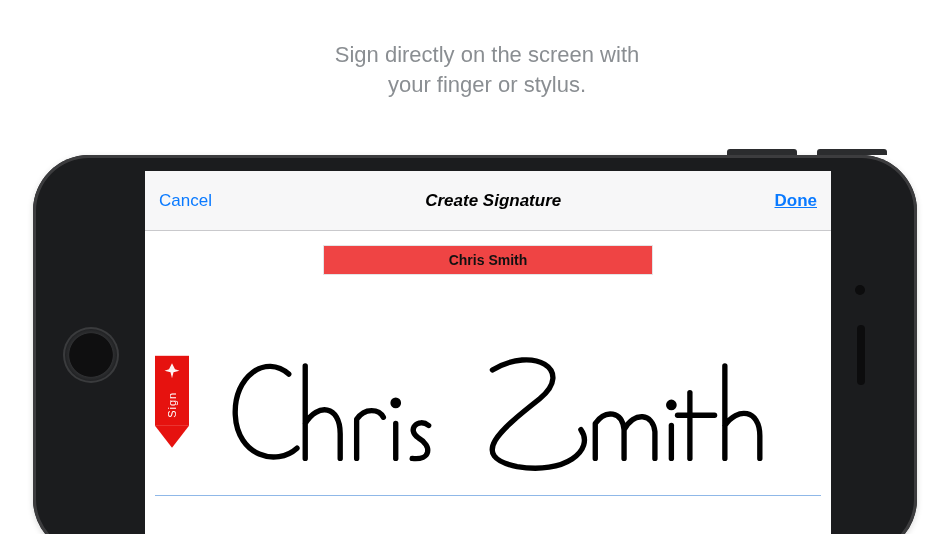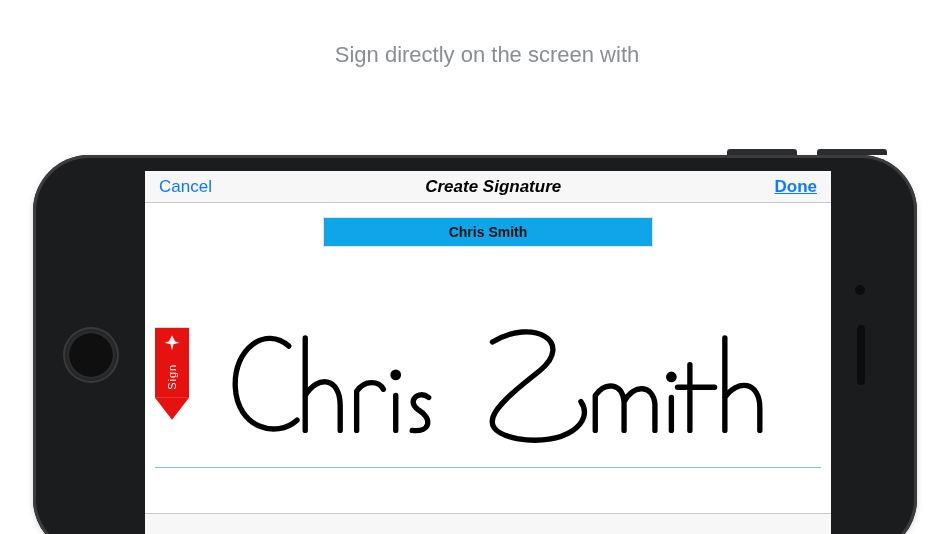--- a/index.html
+++ b/index.html
@@ -79,21 +79,21 @@
     left: 112px;
     top: 16px;
     right: 86px;
     bottom: 0;
     background: #ffffff;
     overflow: hidden;
   }
 
   
   .navbar {
-    height: 32px;
+    height: 60px;
     background: #f7f7f8;
     border-bottom: 1px solid #c9c9cc;
     display: flex;
     align-items: center;
     justify-content: space-between;
     padding: 0 14px;
   }
   .nav-link {
     color: #0a7aff;
     font-size: 17px;
@@ -109,21 +109,21 @@
 
   .content {
     position: relative;
     height: calc(100% - 44px - 44px);
     background: #fff;
   }
   .name-field {
     margin: 14px auto 0;
     width: 330px;
     height: 30px;
-    background: #0ea5e9;
+    background: #ef4444;
     border: 1px solid #e4e4e6;
     display: flex;
     align-items: center;
     justify-content: center;
     font-size: 14px;
     font-weight: 700;
     color: #111;
   }
 
   .sign-area {
@@ -207,20 +207,21 @@
     right: 0; top: 150px; width: 30px; height: 400px;
     background: linear-gradient(to right, rgba(255,255,255,0), rgba(255,255,255,1));
     pointer-events: none;
   }
 </style>
 </head>
 <body>
 
 <div class="tagline">
   <span>Sign directly on the screen with</span><br>
+  <span>your finger or stylus.</span>
 </div>
 
 <div class="phone">
   <div class="home-btn"></div>
   <div class="camera-dot"></div>
   <div class="speaker"></div>
 
   <div class="screen">
 
     <div class="navbar">

